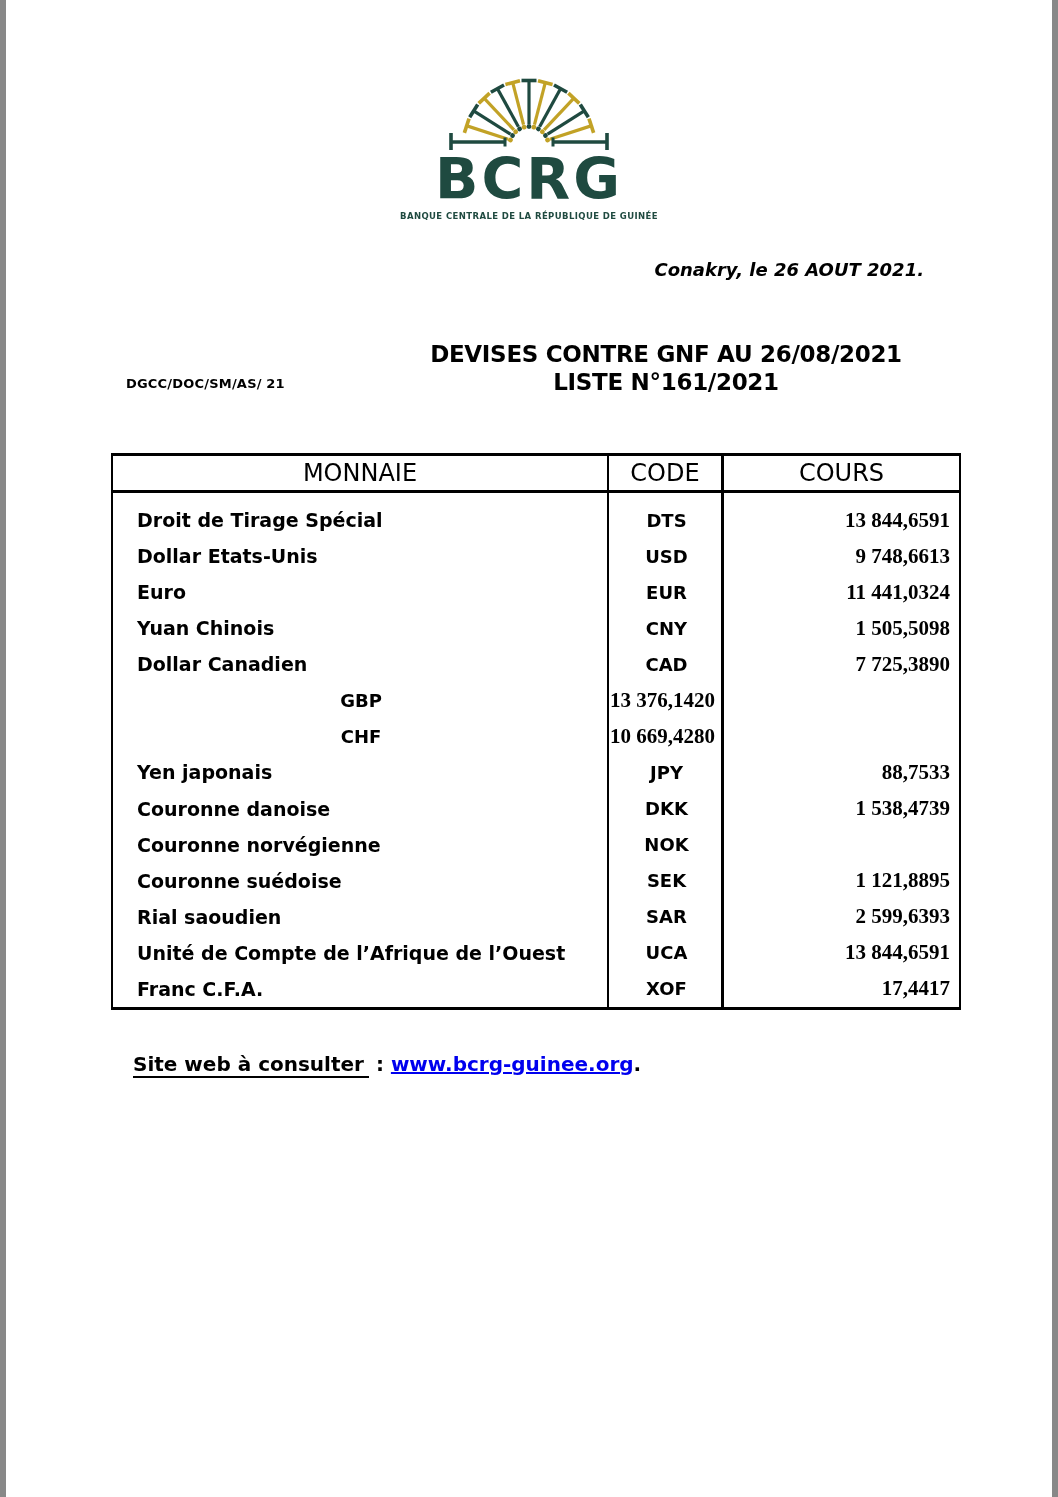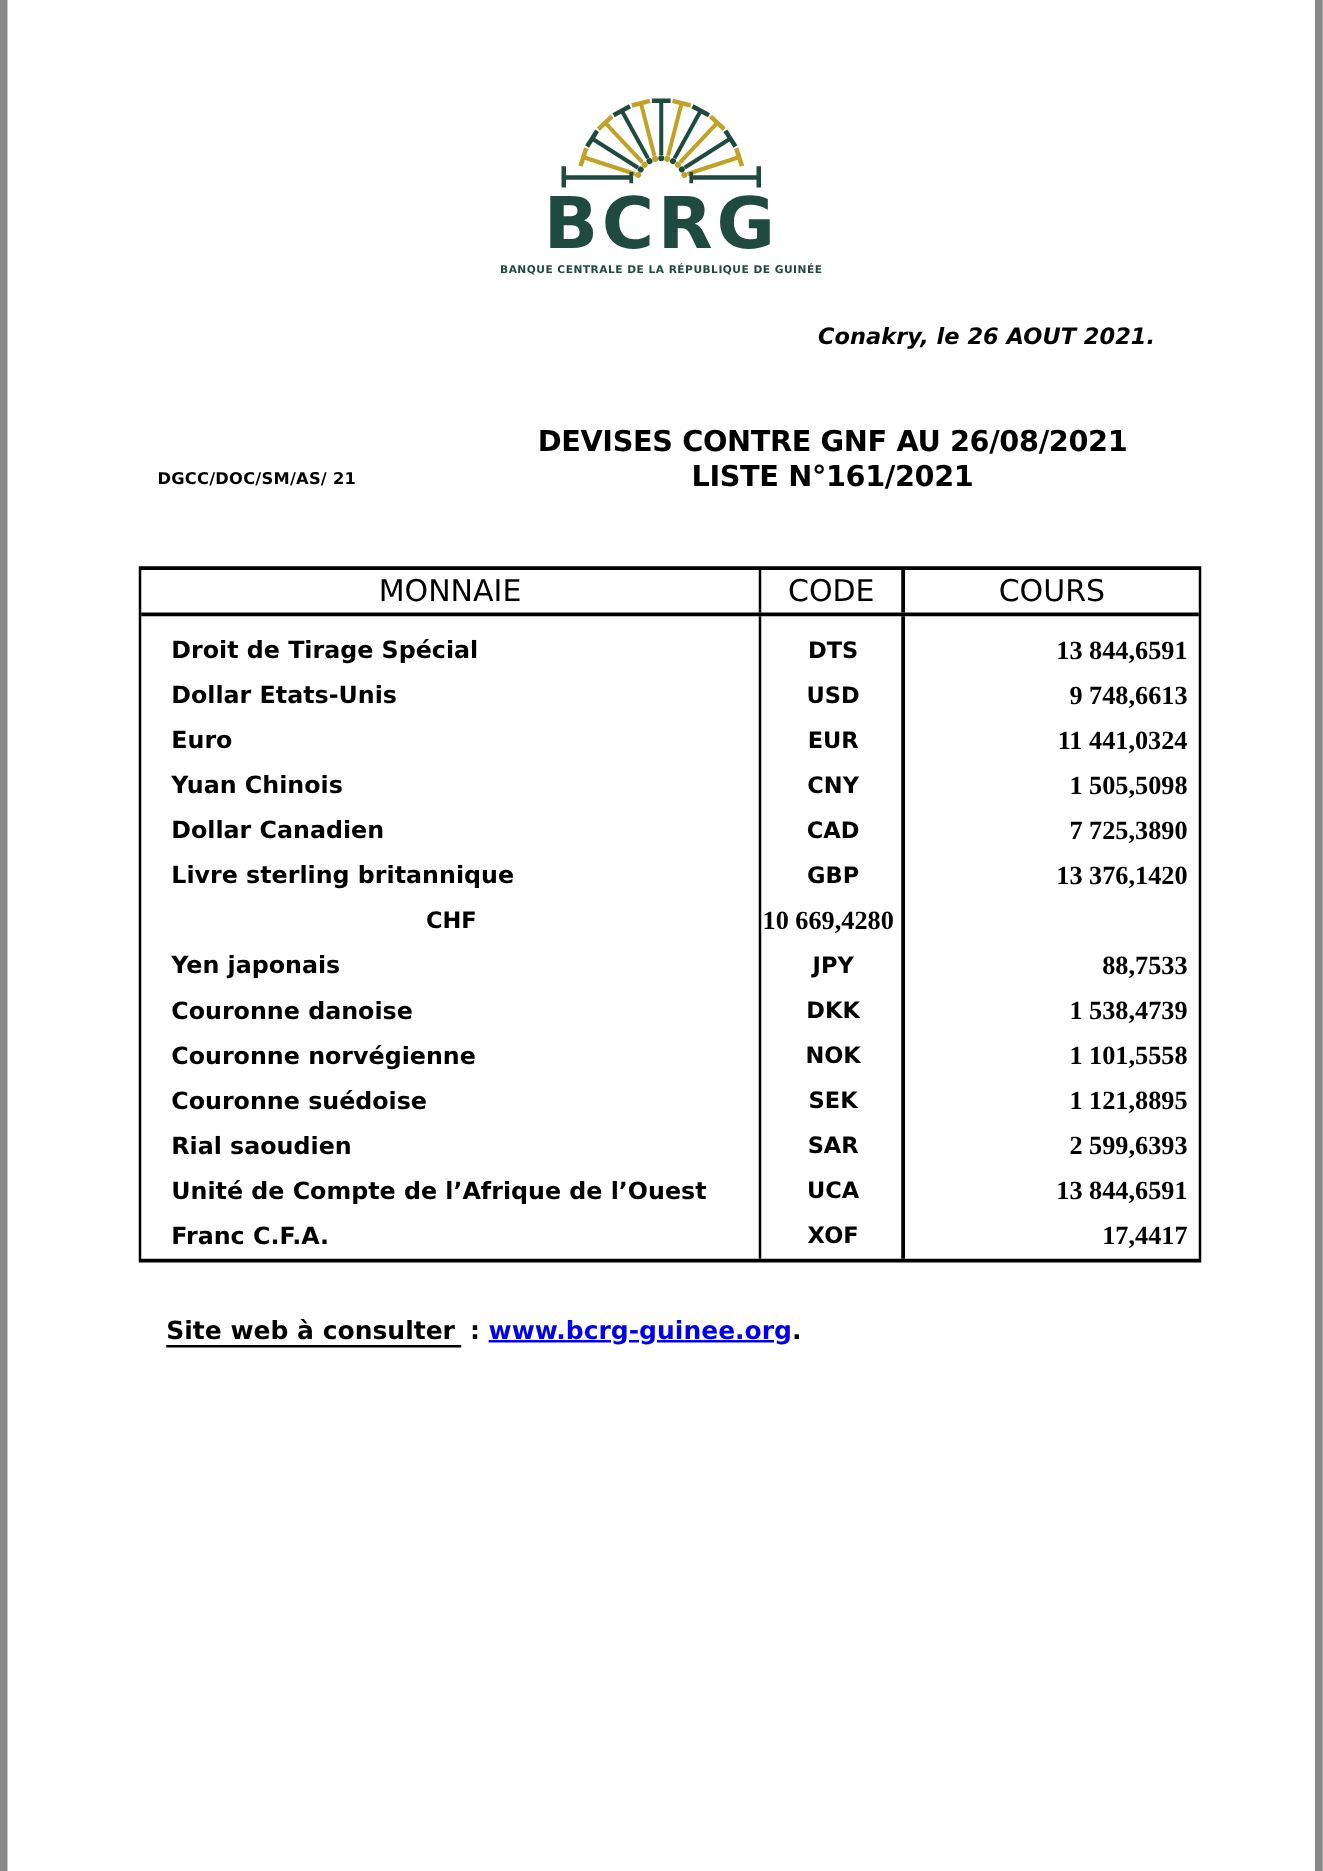--- a/index.html
+++ b/index.html
@@ -196,42 +196,40 @@
         <div class="c-monnaie">Yuan Chinois</div>
         <div class="c-code">CNY</div>
         <div class="c-cours">1 505,5098</div>
       </div>
       <div class="trow">
         <div class="c-monnaie">Dollar Canadien</div>
         <div class="c-code">CAD</div>
         <div class="c-cours">7 725,3890</div>
       </div>
       <div class="trow">
-        <div class="c-monnaie">Livre sterling britannique</div>
         <div class="c-code">GBP</div>
         <div class="c-cours">13 376,1420</div>
       </div>
       <div class="trow">
         <div class="c-code">CHF</div>
         <div class="c-cours">10 669,4280</div>
       </div>
       <div class="trow">
         <div class="c-monnaie">Yen japonais</div>
         <div class="c-code">JPY</div>
         <div class="c-cours">88,7533</div>
       </div>
       <div class="trow">
         <div class="c-monnaie">Couronne danoise</div>
         <div class="c-code">DKK</div>
         <div class="c-cours">1 538,4739</div>
       </div>
       <div class="trow">
         <div class="c-monnaie">Couronne norvégienne</div>
         <div class="c-code">NOK</div>
-        <div class="c-cours">1 101,5558</div>
       </div>
       <div class="trow">
         <div class="c-monnaie">Couronne suédoise</div>
         <div class="c-code">SEK</div>
         <div class="c-cours">1 121,8895</div>
       </div>
       <div class="trow">
         <div class="c-monnaie">Rial saoudien</div>
         <div class="c-code">SAR</div>
         <div class="c-cours">2 599,6393</div>

